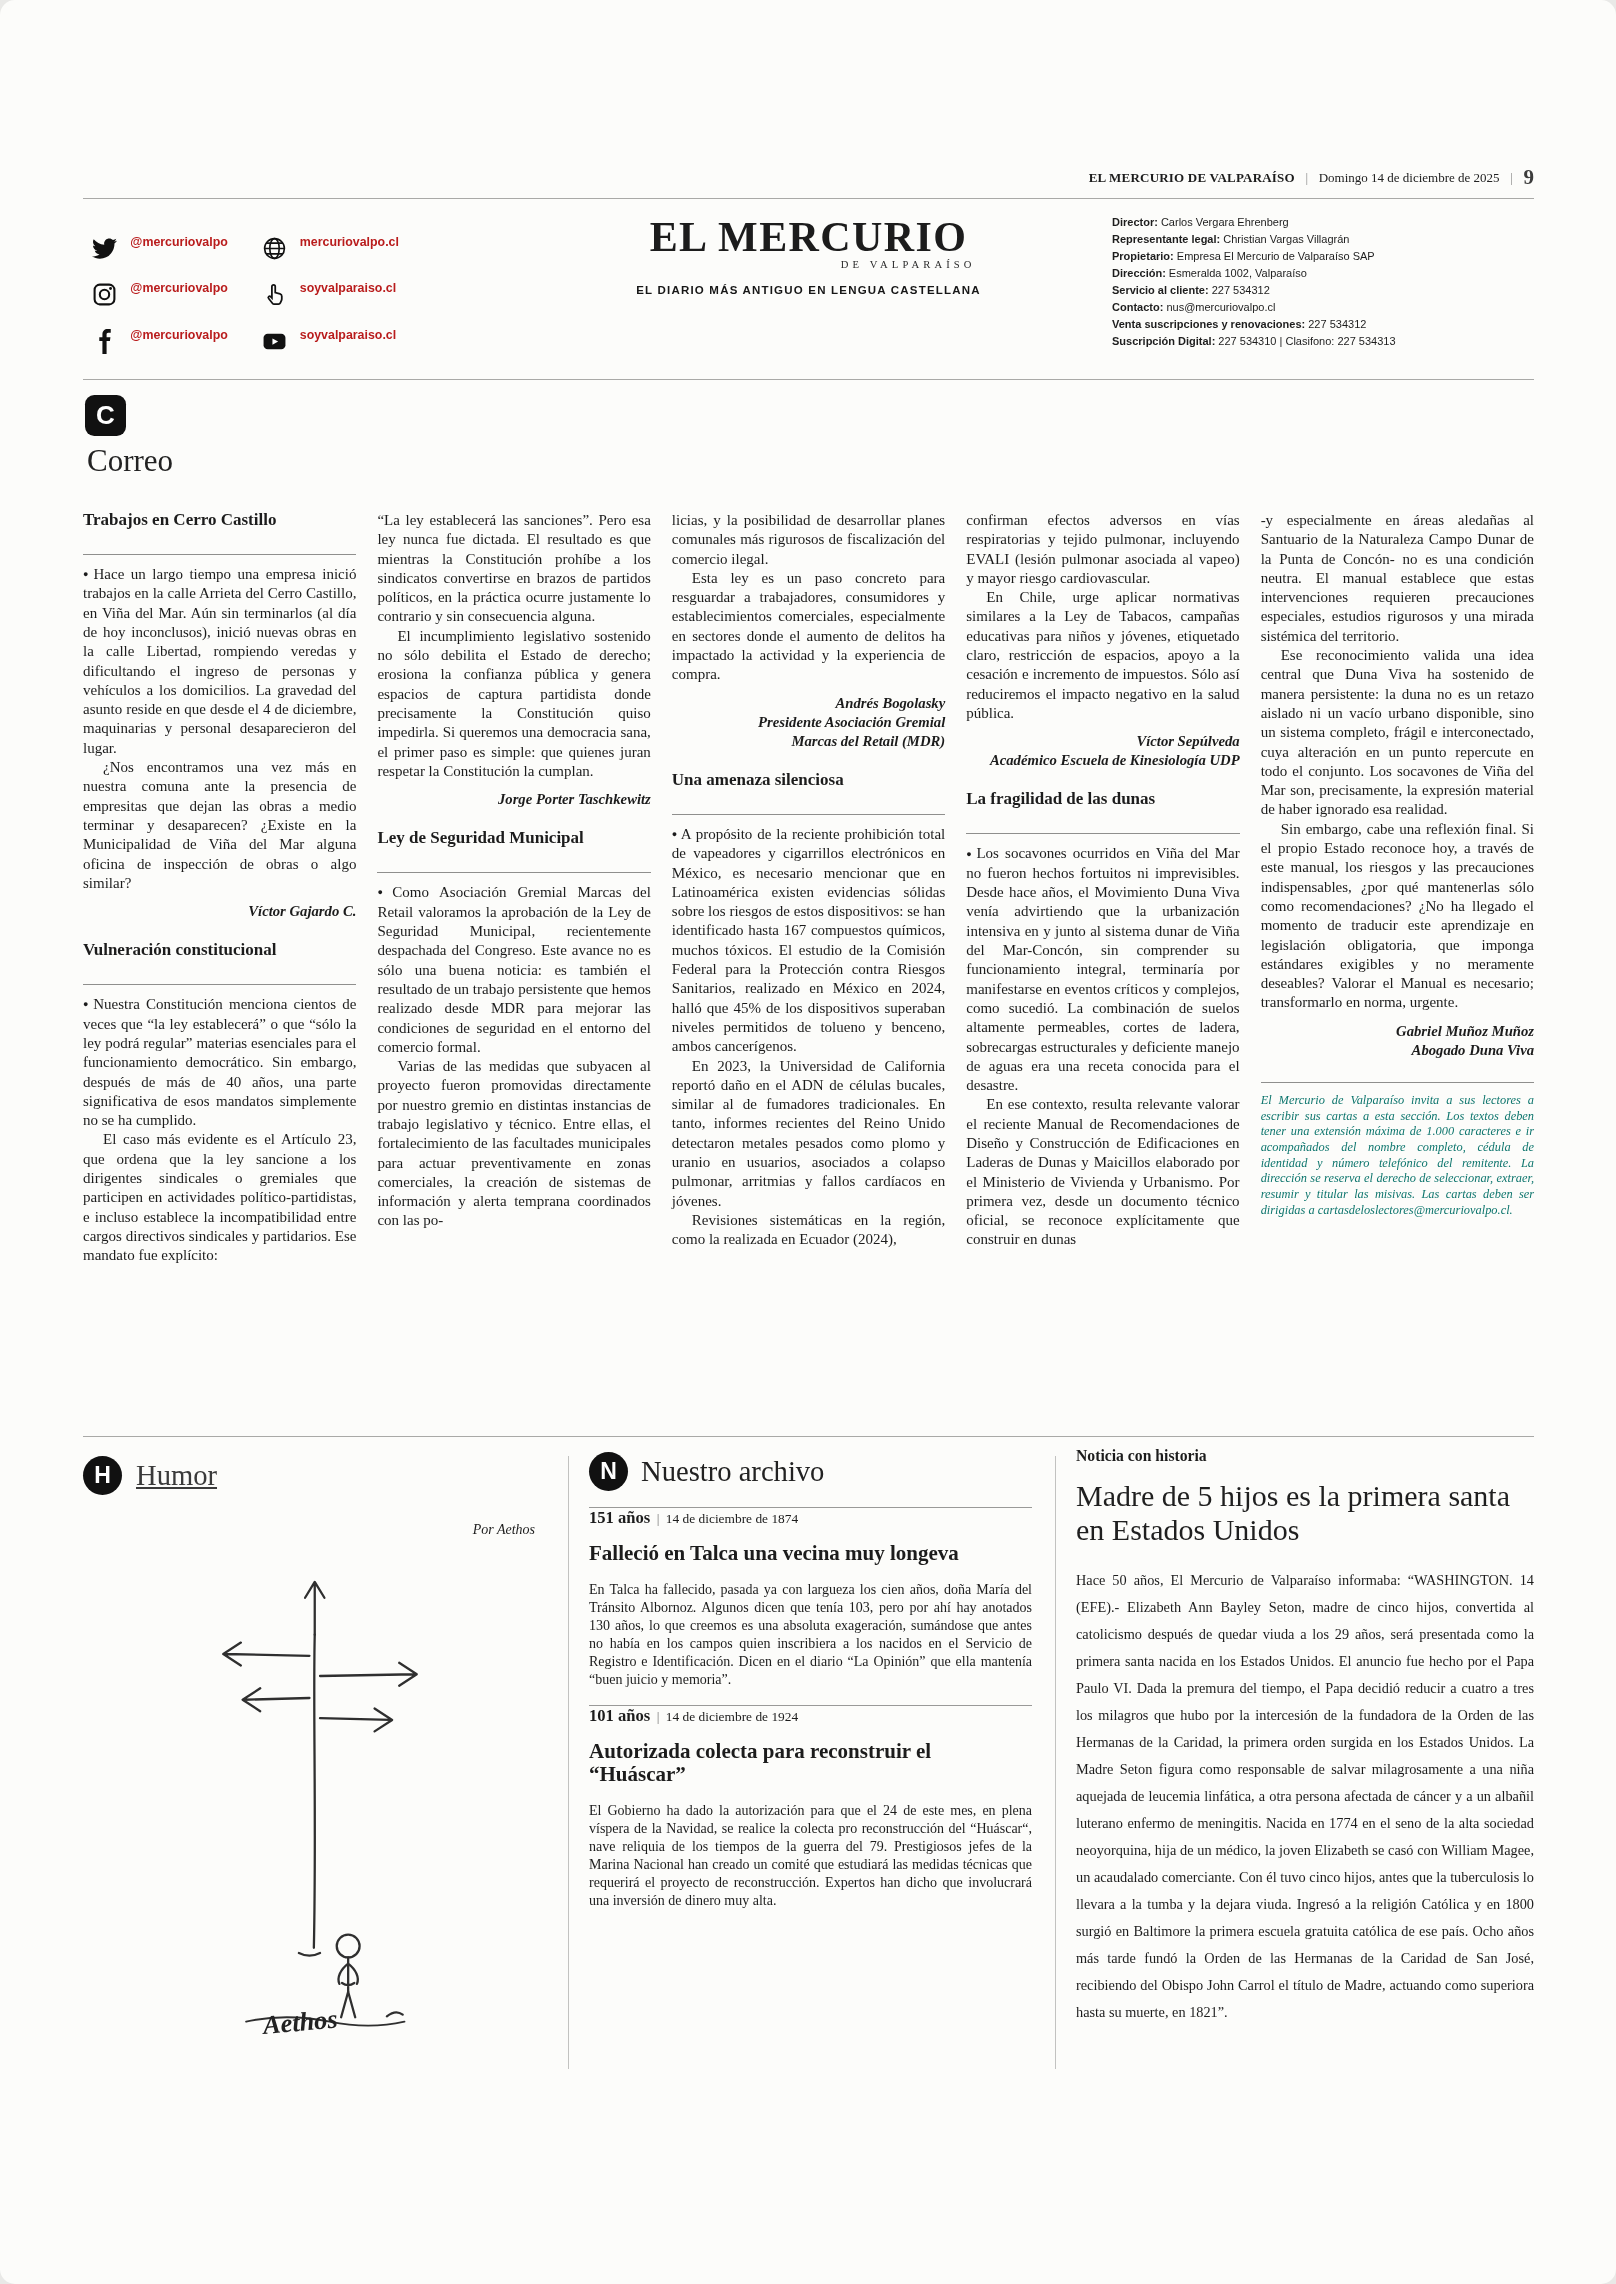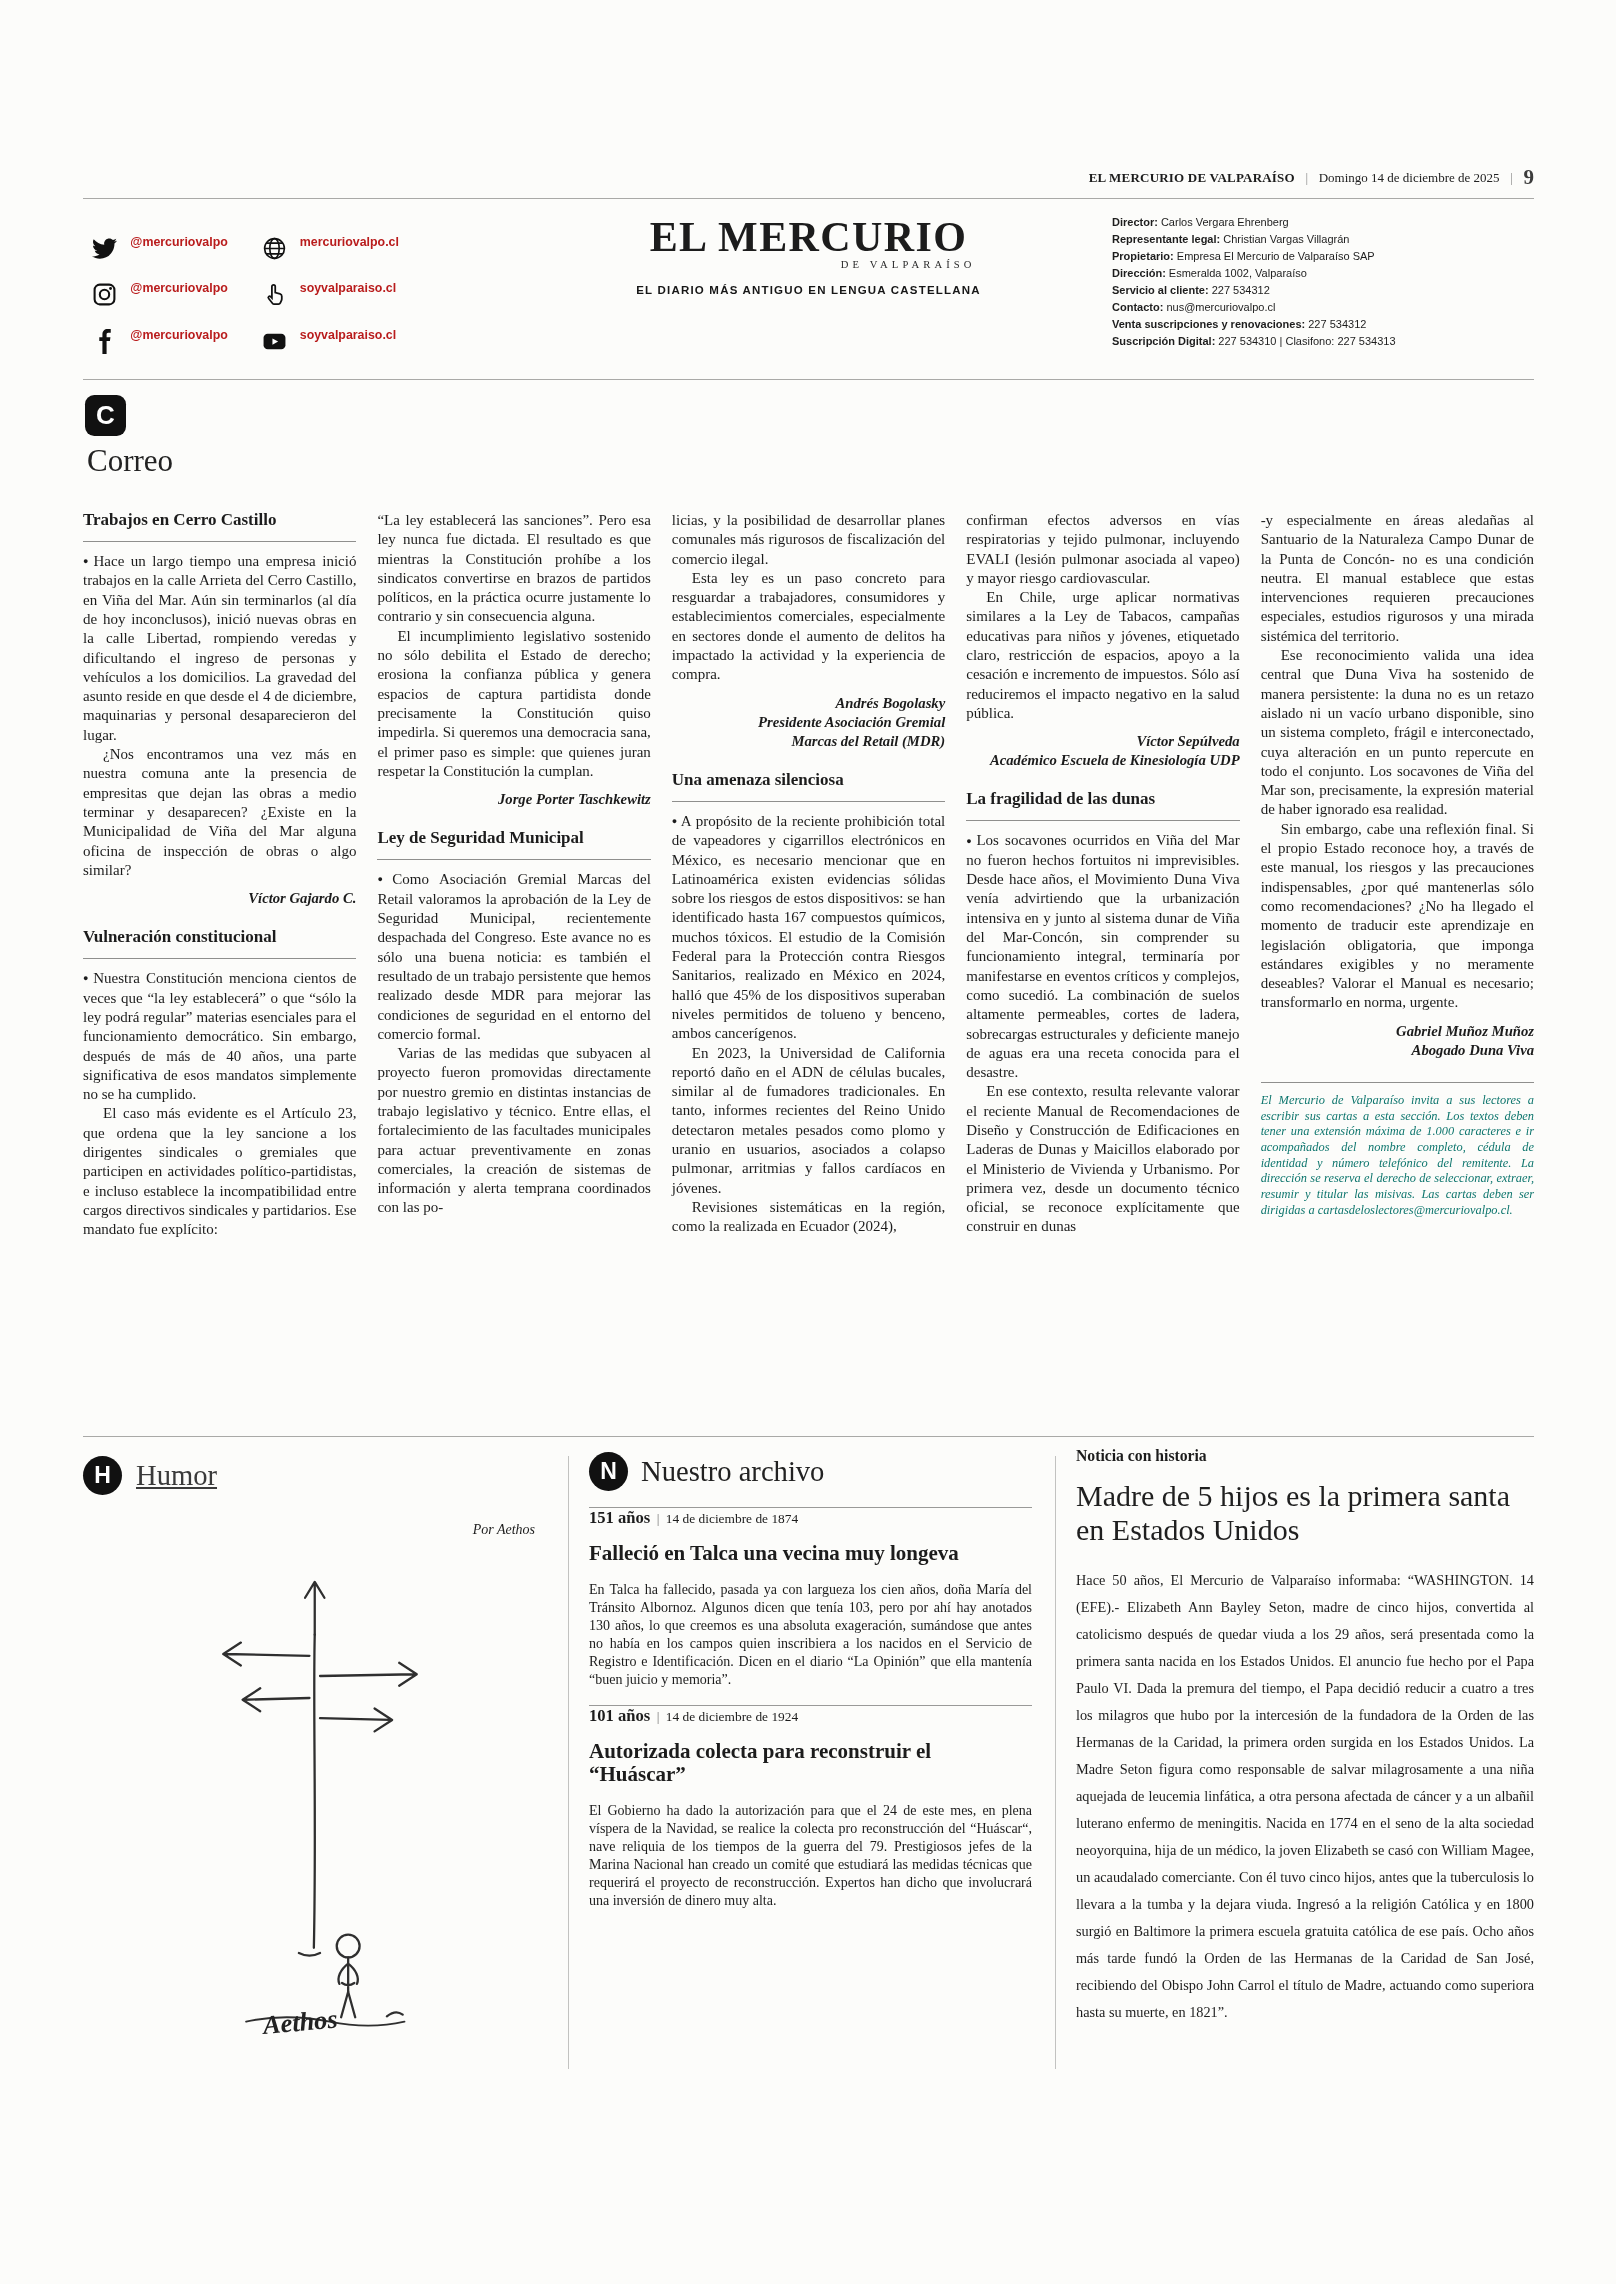--- a/index.html
+++ b/index.html
@@ -1,18 +1,18 @@
 <!DOCTYPE html>
 <html lang="es" style="font-size:7.4px"><head>
 <meta charset="utf-8">
 <style>
   html,body{margin:0;padding:0;background:#e9e9e7;}
   .page{
     position:relative;width:1616px;height:2284px;background:#fcfcfa;
-    font-family:"Liberation Serif", serif;color:#1c1c1c;overflow:hidden;
+    font-family:"Liberation Serif", serif;color:#1c1c1c;overflow:hidden;border-radius:15px;
   }
   
   .edition-bar{position:absolute;top:165px;right:82px;font-size:13px;white-space:nowrap;}
   .edition-bar .ed-name{font-weight:bold;letter-spacing:0.2px;}
   .edition-bar .ed-sep{color:#8a8a8a;margin:0 7.4px;font-weight:normal;}
   .edition-bar .ed-date{color:#222;}
   .edition-bar .ed-page{font-weight:bold;font-size:21px;color:#3c3c3c;vertical-align:-1.8px;}
   .rule{position:absolute;left:83px;right:82px;background:#a9a9a7;}
   .rule-top{top:198px;height:0.9px;}
   .rule-main{top:379px;height:1.4px;}
@@ -36,21 +36,21 @@
   .mast-line b{font-weight:bold;}
 
   
   .badge-square{position:absolute;left:85px;top:395px;width:41px;height:41px;background:#111;
     color:#fff;border-radius:9.2px;display:flex;align-items:center;justify-content:center;
     font-family:"Liberation Sans", sans-serif;font-weight:bold;font-size:26px;}
   .correo-title{position:absolute;left:87px;top:445px;font-size:31px;line-height:1;color:#222;}
 
   .correo-columns{position:absolute;top:511px;left:83px;right:82px;display:flex;gap:21px;}
   .correo-col{flex:1 1 0;min-width:0;}
-  .letter-title{font-size:17px;font-weight:bold;margin:20px 0 10px;padding-bottom:11px;
+  .letter-title{font-size:17px;font-weight:bold;margin:20px 0 10px;padding-bottom:24px;
     border-bottom:0.9px solid #8f8f8d;line-height:1.1;}
   .correo-col > .letter-title:first-child{margin-top:0;}
   p.letter-para{margin:0;font-size:15px;line-height:19.3px;text-align:justify;}
   p.letter-para.indent{text-indent:20px;}
   p.letter-para.bullet::before{content:"●";font-size:.6em;vertical-align:.18em;margin-right:2.3px;}
   .letter-sig{font-weight:bold;font-style:italic;text-align:right;font-size:14.7px;line-height:19px;
     margin:9.2px 0 6.4px;white-space:pre-line;}
   .letters-note{margin-top:22px;border-top:1.4px solid #8f8f8d;padding-top:10px;font-style:italic;
     font-size:12.4px;line-height:15.7px;text-align:justify;color:#0f766e;}
 

